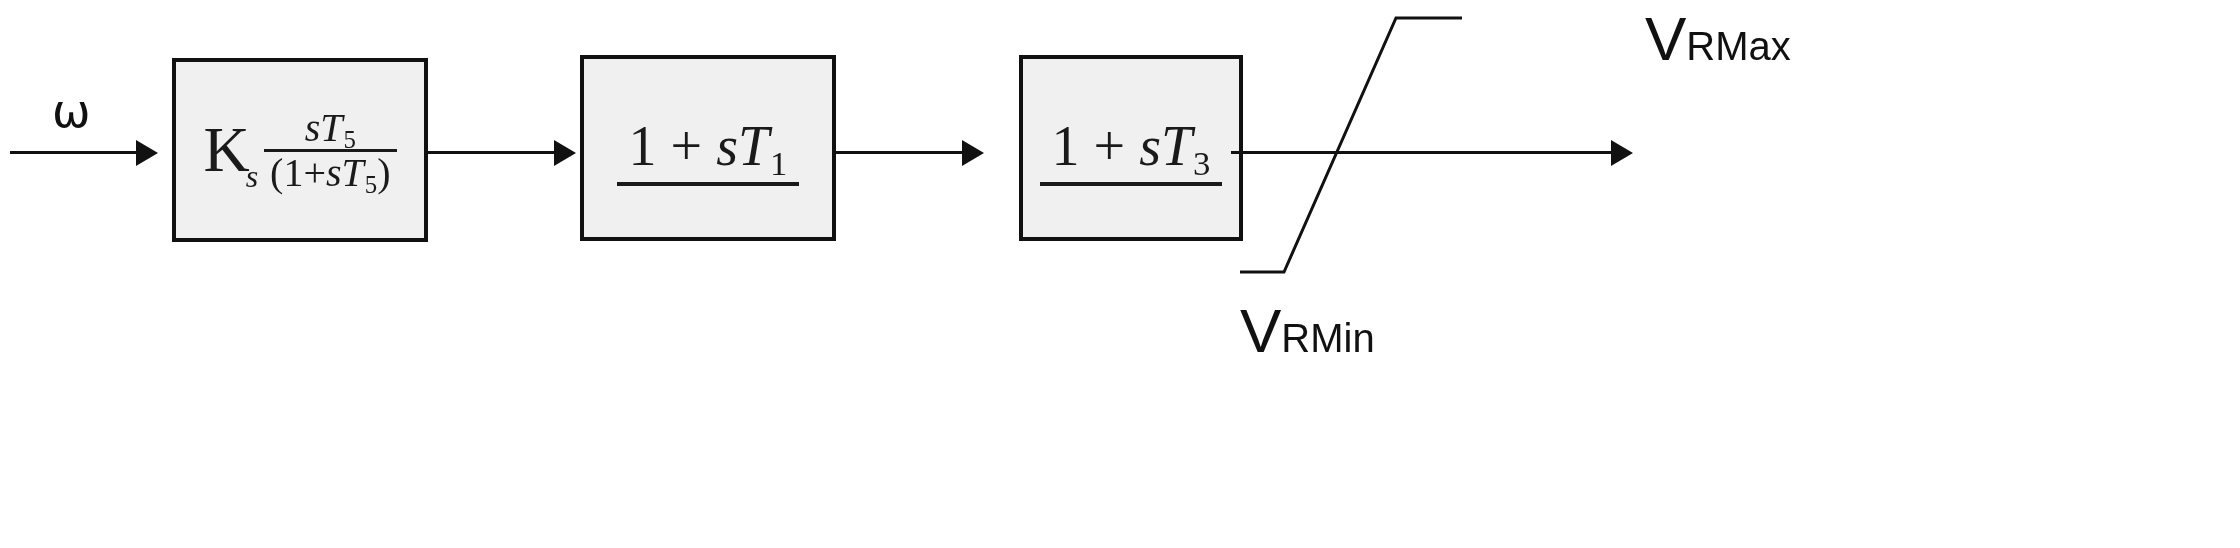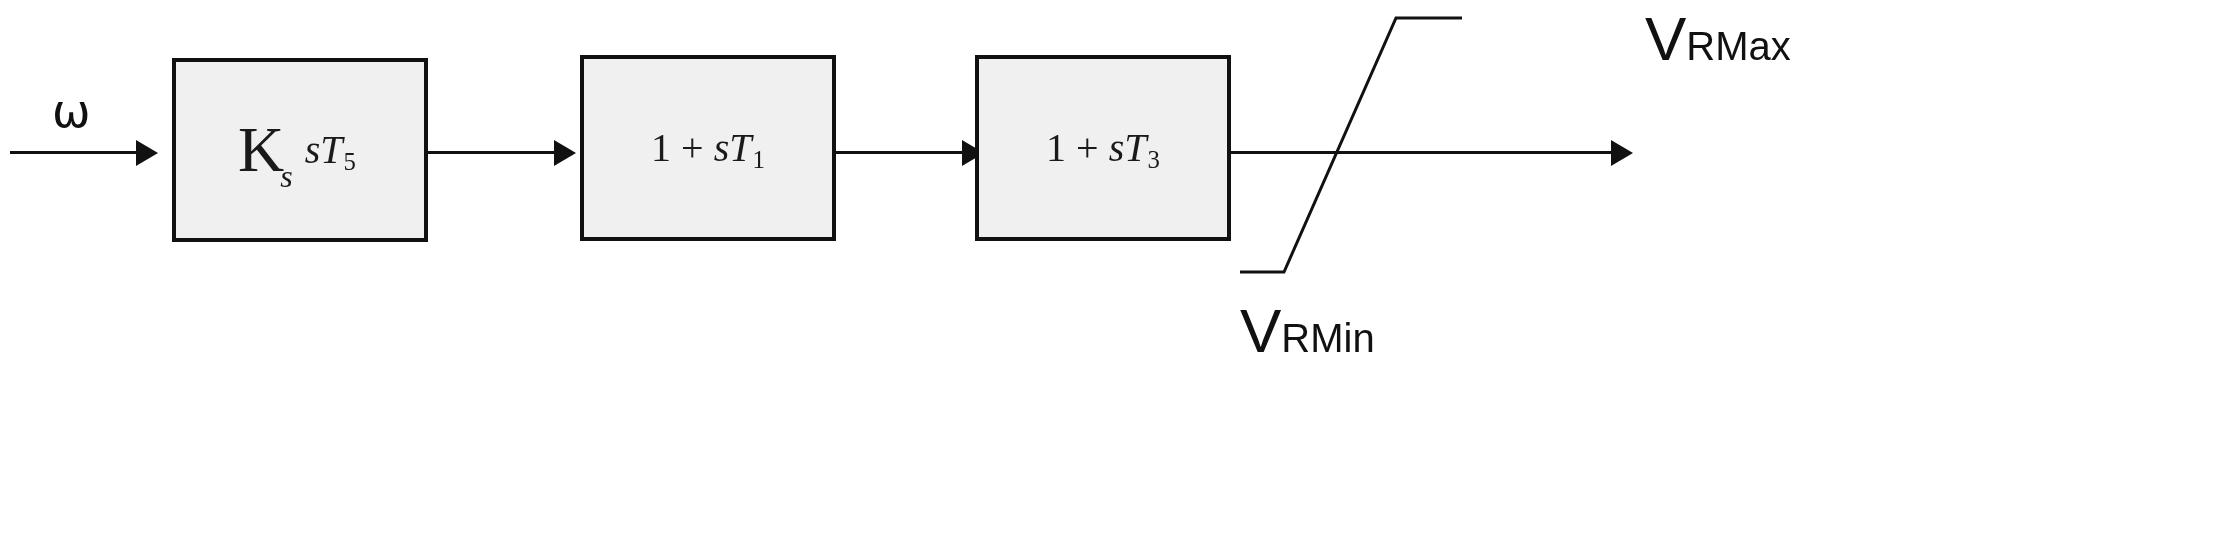--- a/index.html
+++ b/index.html
@@ -50,21 +50,21 @@
     font-size: 0.50em;
     font-style: italic;
     position: relative;
     top: 16px;
     left: -4px;
   }
 
   
   .frac {
     display: inline-flex;
-    flex-direction: row;
+    flex-direction: column;
     align-items: center;
     justify-content: center;
   }
   .frac .num,
   .frac .den {
     padding: 2px 10px;
     white-space: nowrap;
     font-style: italic;
   }
   .frac .bar {
@@ -77,21 +77,21 @@
   .frac-small .num,
   .frac-small .den {
     font-size: 40px;
     padding: 1px 6px;
   }
   .frac-small .bar { height: 3px; }
 
   
   .frac-big .num,
   .frac-big .den {
-    font-size: 40px;
+    font-size: 56px;
     padding: 8px 12px;
   }
 
   .sub-n {
     font-size: 0.62em;
     font-style: normal;
     position: relative;
     top: 0.30em;
     margin-left: 1px;
   }
@@ -144,40 +144,41 @@
 
   <div class="wire" style="left:10px; top:151px; width:126px;"></div>
   <div class="arrowhead" style="left:136px; top:140px;"></div>
 
   <div class="tf-block" style="left:172px; top:58px; width:256px; height:184px;">
     <div class="tf-inner">
       <span class="gain"><span>K</span><span class="sub">s</span></span>
       <span class="frac frac-small">
         <span class="num"><span>sT</span><span class="sub-n">5</span></span>
         <span class="bar"></span>
+        <span class="den"><span class="upright">(1+</span><span>sT</span><span class="sub-n">5</span><span class="upright">)</span></span>
       </span>
     </div>
   </div>
 
   <div class="wire" style="left:428px; top:151px; width:126px;"></div>
   <div class="arrowhead" style="left:554px; top:140px;"></div>
 
   <div class="tf-block" style="left:580px; top:55px; width:256px; height:186px;">
     <div class="tf-inner">
       <span class="frac frac-big">
         <span class="num"><span class="upright">1 + </span><span>sT</span><span class="sub-n">1</span></span>
         <span class="bar"></span>
       </span>
     </div>
   </div>
 
   <div class="wire" style="left:836px; top:151px; width:126px;"></div>
   <div class="arrowhead" style="left:962px; top:140px;"></div>
 
-  <div class="tf-block" style="left:975px; top:55px; width:256px; height:186px;">
+  <div class="tf-block" style="left:1019px; top:55px; width:224px; height:186px;">
     <div class="tf-inner">
       <span class="frac frac-big">
         <span class="num"><span class="upright">1 + </span><span>sT</span><span class="sub-n">3</span></span>
         <span class="bar"></span>
       </span>
     </div>
   </div>
 
   <div class="wire" style="left:1231px; top:151px; width:170px;"></div>
 

